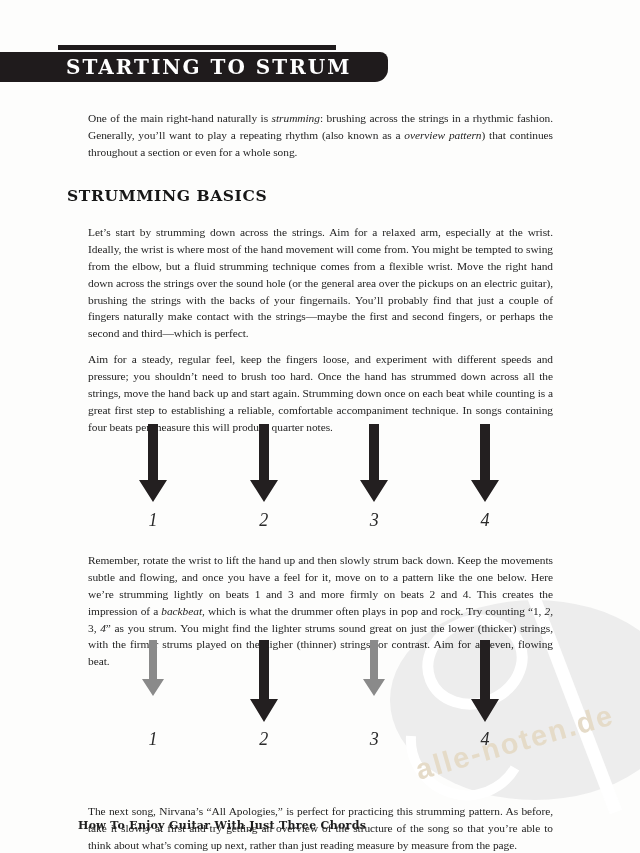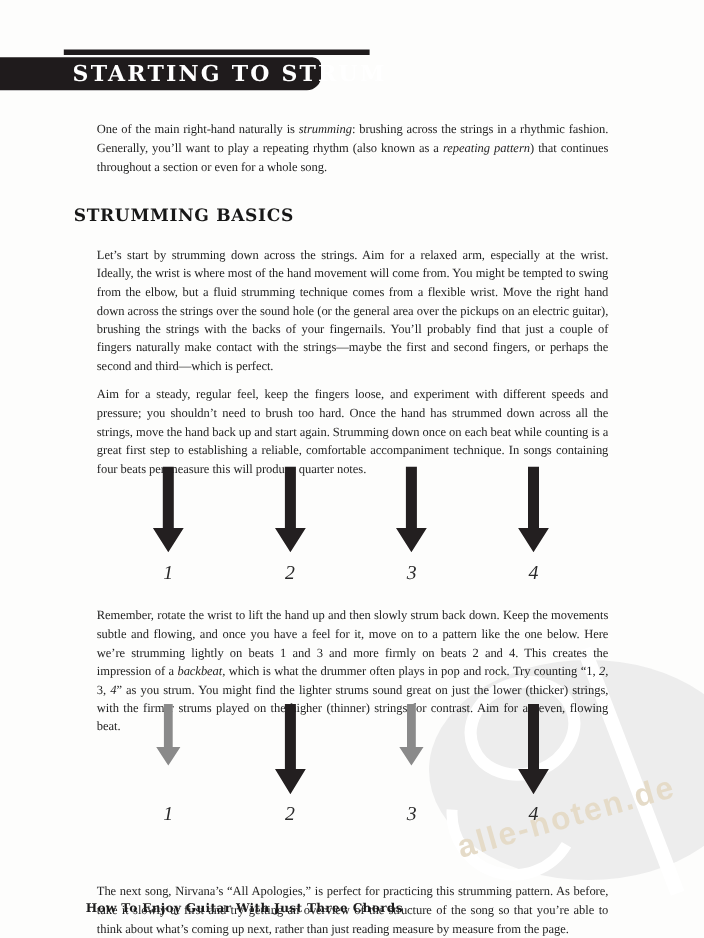--- a/index.html
+++ b/index.html
@@ -16,21 +16,21 @@
   .banner-strip {
     position: absolute;
     left: 58px; top: 45px;
     width: 278px; height: 5px;
     background: #1f1b1c;
     z-index: 2;
   }
   .banner {
     position: absolute;
     left: 0; top: 52px;
-    width: 292px; height: 30px;
+    width: 388px; height: 30px;
     background: #1f1b1c;
     border-radius: 0 8px 13px 0;
     display: flex;
     align-items: center;
     z-index: 2;
   }
   .banner-title {
     color: #ffffff;
     font-family: "DejaVu Serif", serif;
     font-weight: bold;
@@ -124,21 +124,21 @@
       <line x1="148" y1="2" x2="233" y2="224" stroke="#ffffff" stroke-width="13"></line>
     </g>
     <text x="36" y="192" transform="rotate(-16 36 192)" font-family="Liberation Sans, sans-serif" font-size="29" font-weight="bold" letter-spacing="2" fill="#e5dbc8">alle-noten.de</text>
   </svg>
 
   <div class="banner-strip"></div>
   <div class="banner">
     <span class="banner-title">STARTING TO STRUM</span>
   </div>
 
-  <p class="para" style="top:99px;"><span>One of the main right-hand naturally is </span><i>strumming</i><span>: brushing across the strings in a rhythmic fashion. Generally, you’ll want to play a repeating rhythm (also known as a </span><i>repeating pattern</i><span>) that continues throughout a section or even for a whole song.</span></p>
+  <p class="para" style="top:99px;"><span>One of the main right-hand naturally is </span><i>strumming</i><span>: brushing across the strings in a rhythmic fashion. Generally, you’ll want to play a repeating rhythm (also known as a </span><i>overview pattern</i><span>) that continues throughout a section or even for a whole song.</span></p>
 
   <div class="section-heading">STRUMMING BASICS</div>
 
   <p class="para" style="top:213px;"><span>Let’s start by strumming down across the strings. Aim for a relaxed arm, especially at the wrist. Ideally, the wrist is where most of the hand movement will come from. You might be tempted to swing from the elbow, but a fluid strumming technique comes from a flexible wrist. Move the right hand down across the strings over the sound hole (or the general area over the pickups on an electric guitar), brushing the strings with the backs of your fingernails. You’ll probably find that just a couple of fingers naturally make contact with the strings—maybe the first and second fingers, or perhaps the second and third—which is perfect.</span></p>
   <p class="para" style="top:340px;"><span>Aim for a steady, regular feel, keep the fingers loose, and experiment with different speeds and pressure; you shouldn’t need to brush too hard. Once the hand has strummed down across all the strings, move the hand back up and start again. Strumming down once on each beat while counting is a great first step to establishing a reliable, comfortable accompaniment technique. In songs containing four beats per measure this will produce quarter notes.</span></p>
 
   <div class="arrow-row row1" style="top:424px;">
     <div class="beat">
       <svg width="30" height="78" viewBox="0 0 30 78">
         <polygon points="10,0 20,0 20,56 29,56 15,78 1,56 10,56" fill="#231f20"></polygon>

